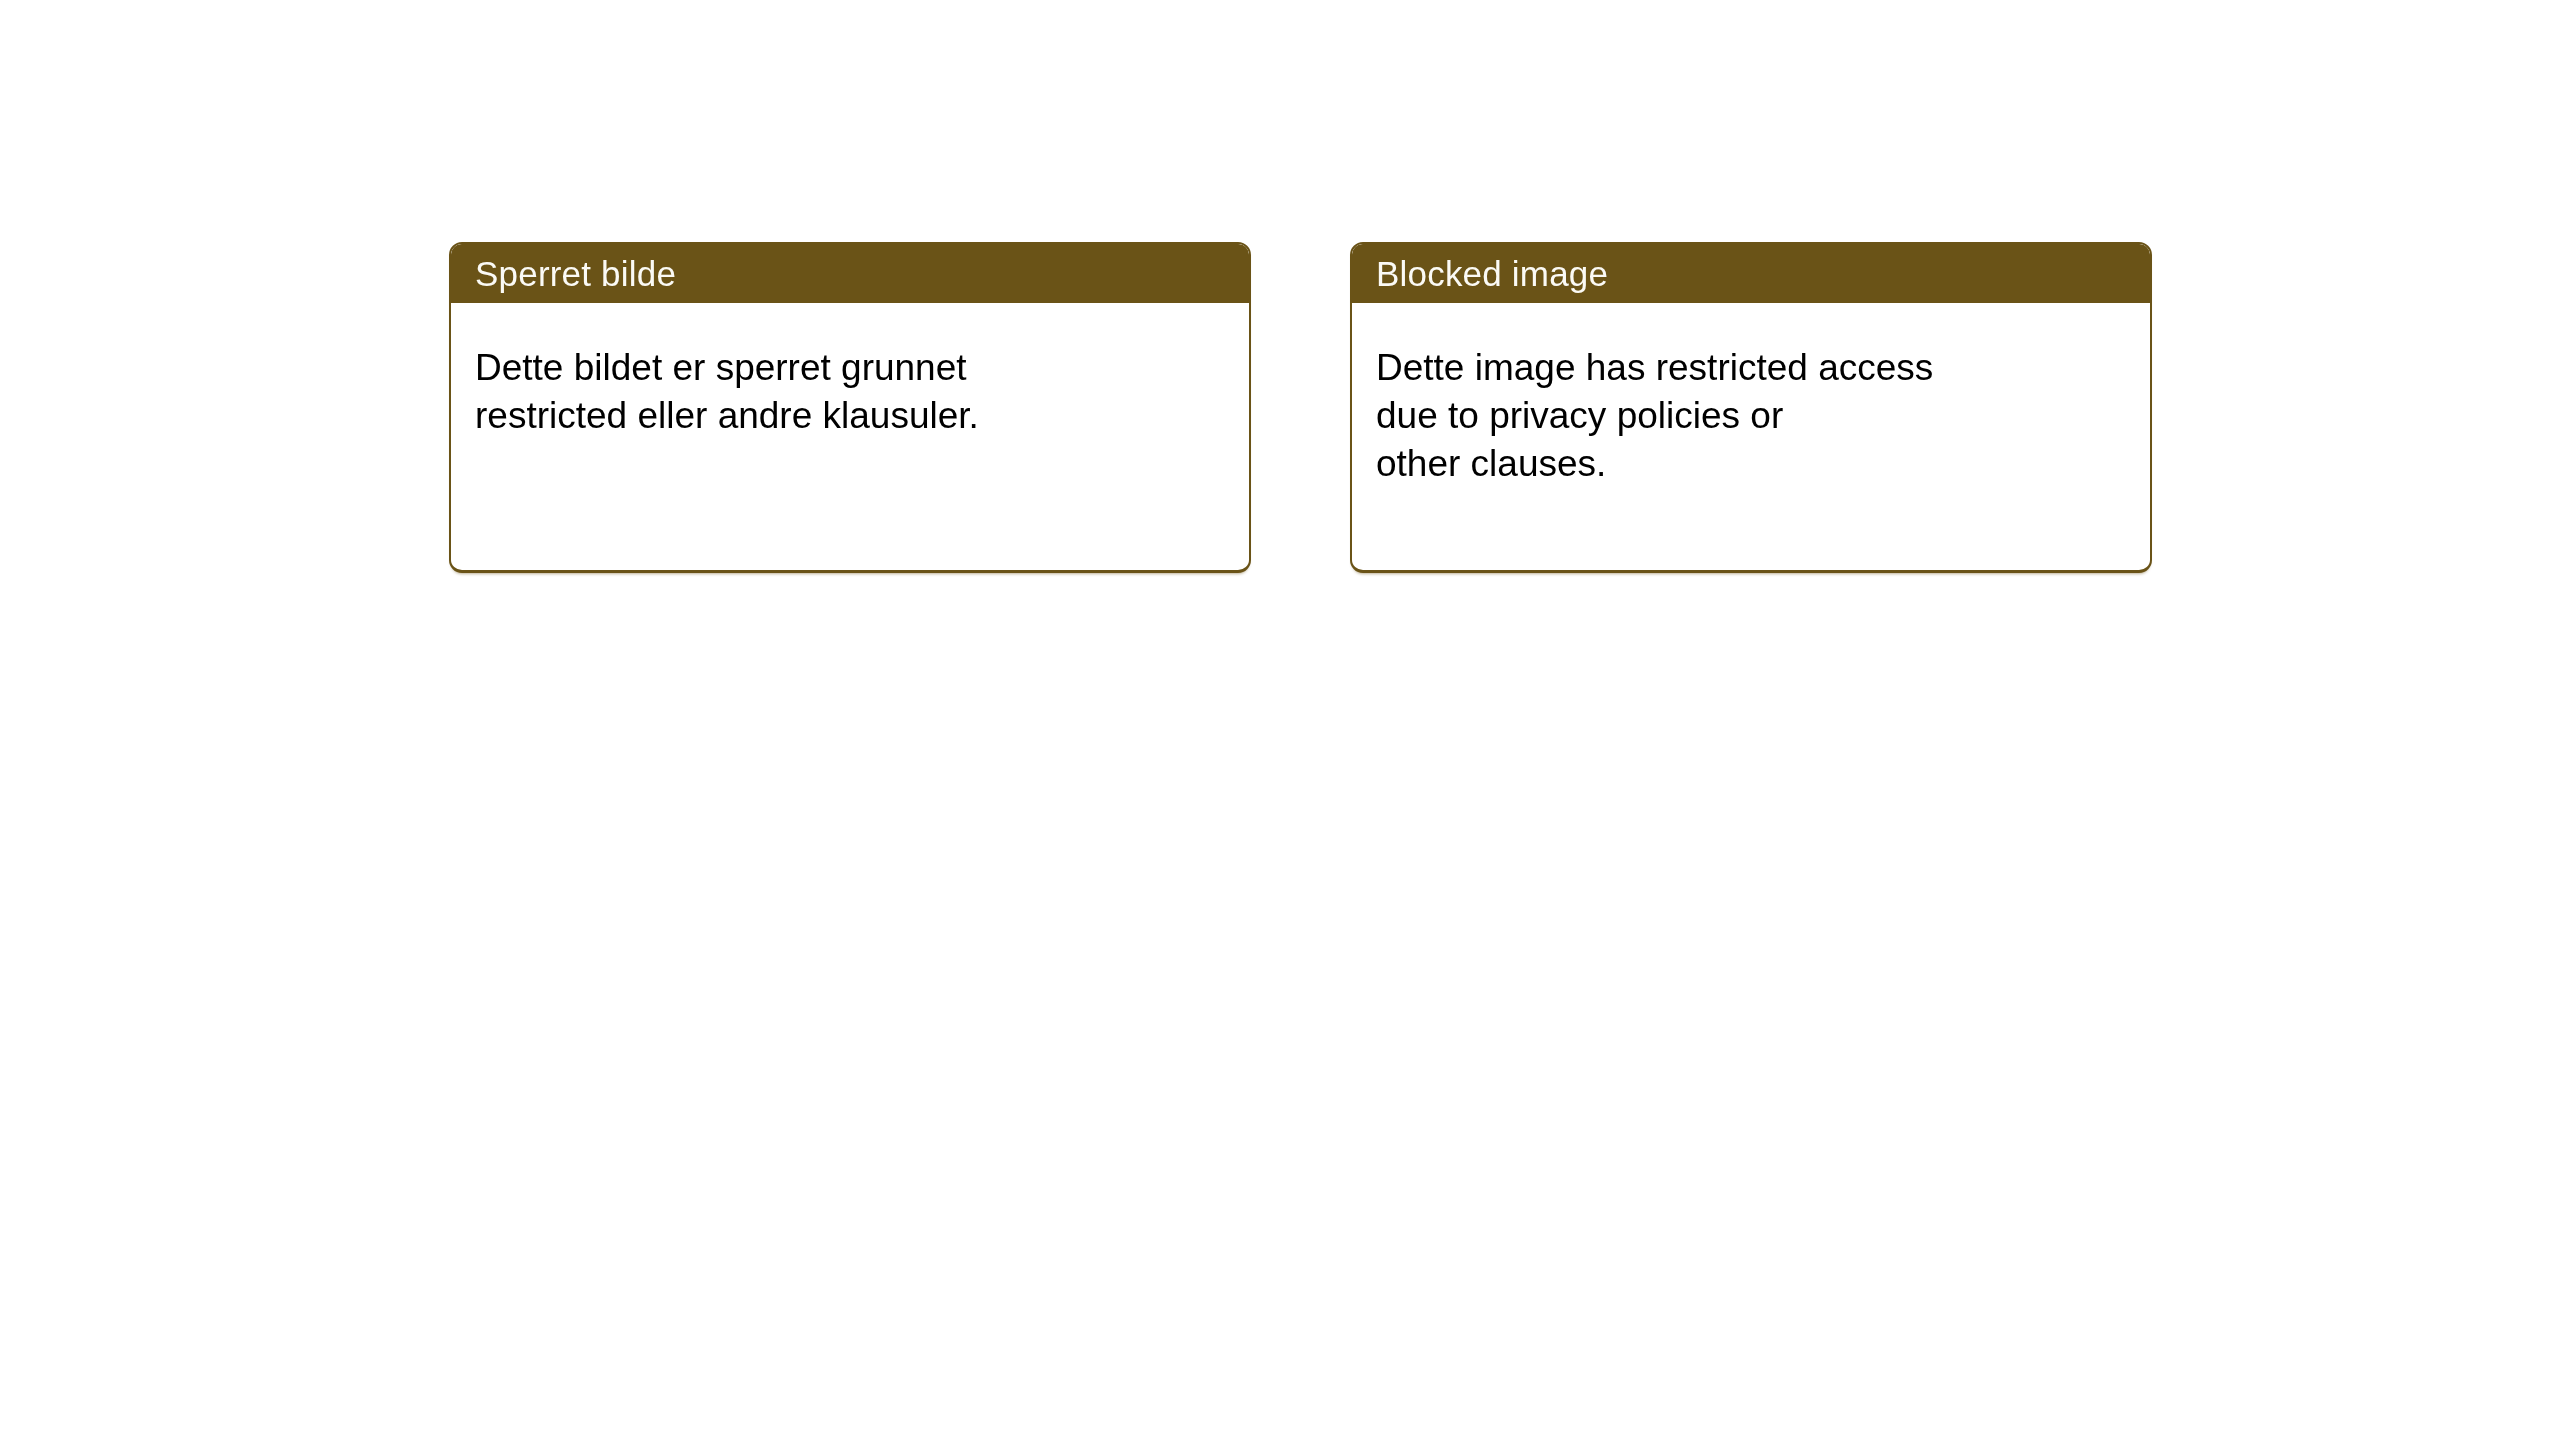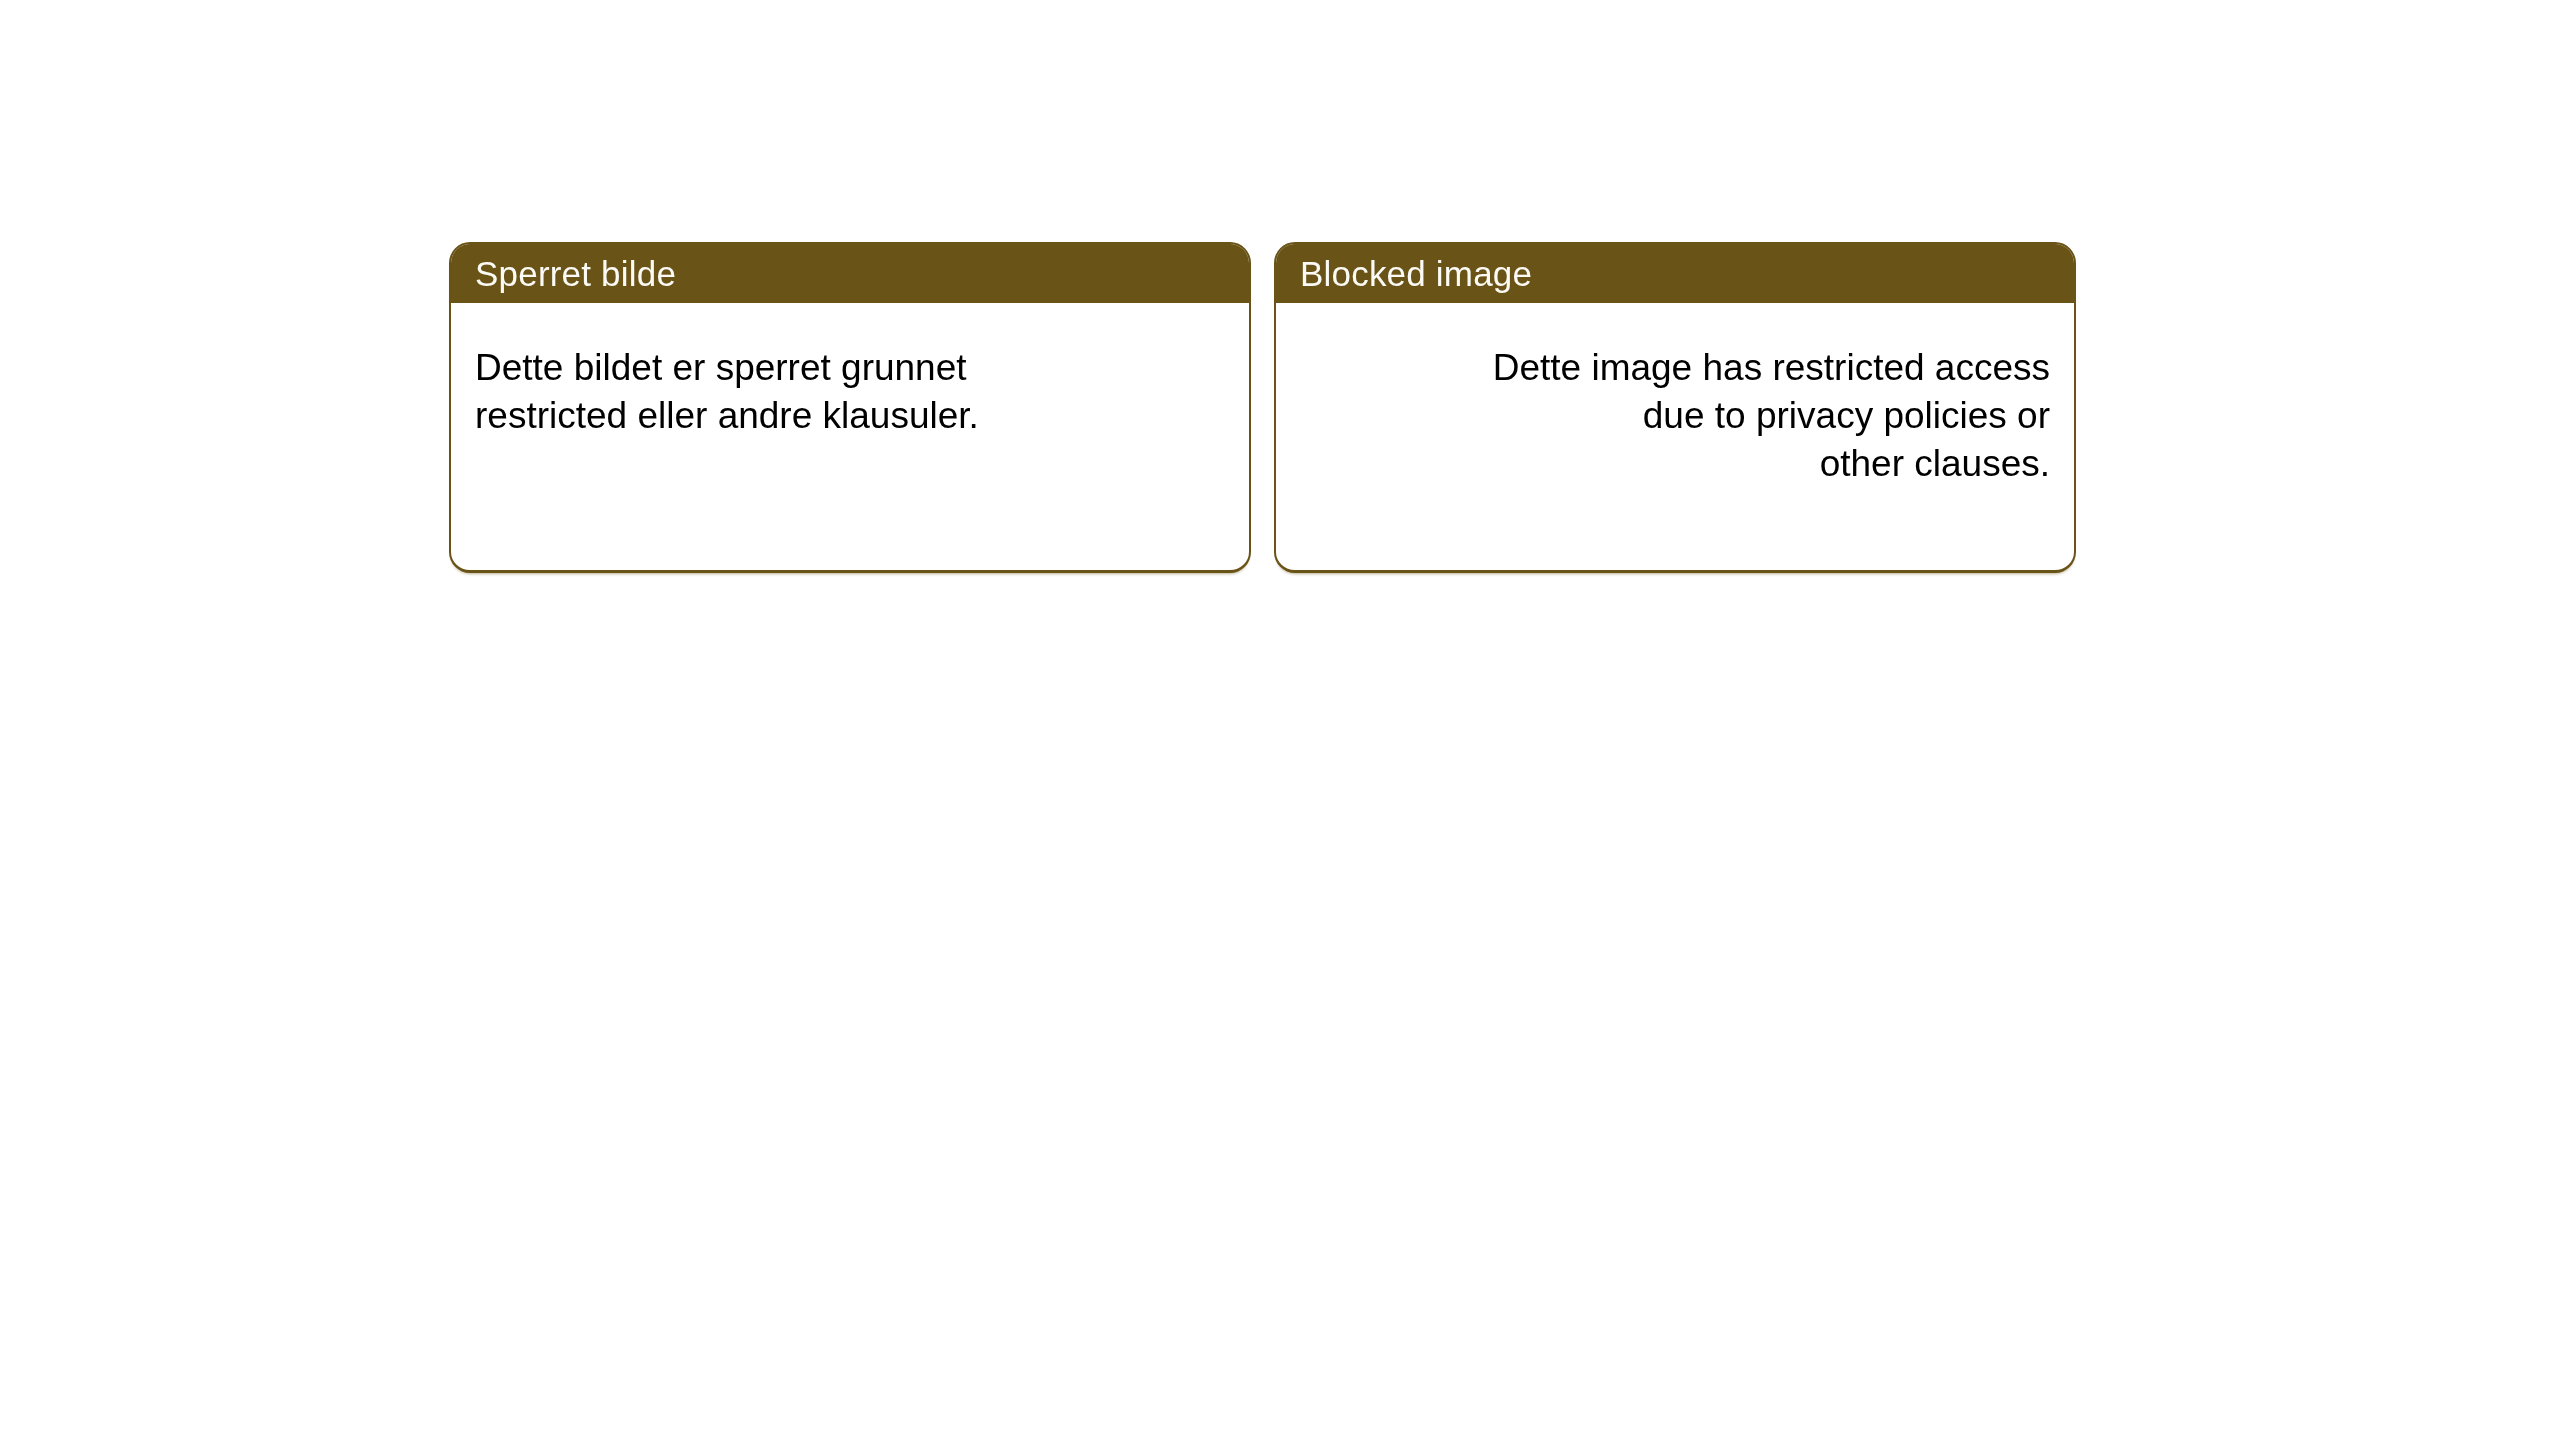--- a/index.html
+++ b/index.html
@@ -25,26 +25,26 @@
     height: 1440px;
   }
   .blocked-card {
     position: absolute;
     top: 242px;
     width: 802px;
     height: 331px;
     background: var(--card-bg);
     border: 2px solid var(--card-border);
     border-bottom-width: 3px;
-    border-radius: 21px;
+    border-radius: 13px;
     box-shadow: 0 3px 3px -2px rgba(106, 83, 23, 0.45);
     overflow: hidden;
   }
   .blocked-card.card-no { left: 449px; }
-  .blocked-card.card-en { left: 1274px; text-align: right; }
+  .blocked-card.card-en { left: 1350px; }
   .card-header {
     height: 59px;
     background: var(--header-bg);
     display: flex;
     align-items: center;
     padding: 0 24px;
     border-radius: 10px 10px 0 0;
   }
   .card-title {
     color: var(--header-text);

